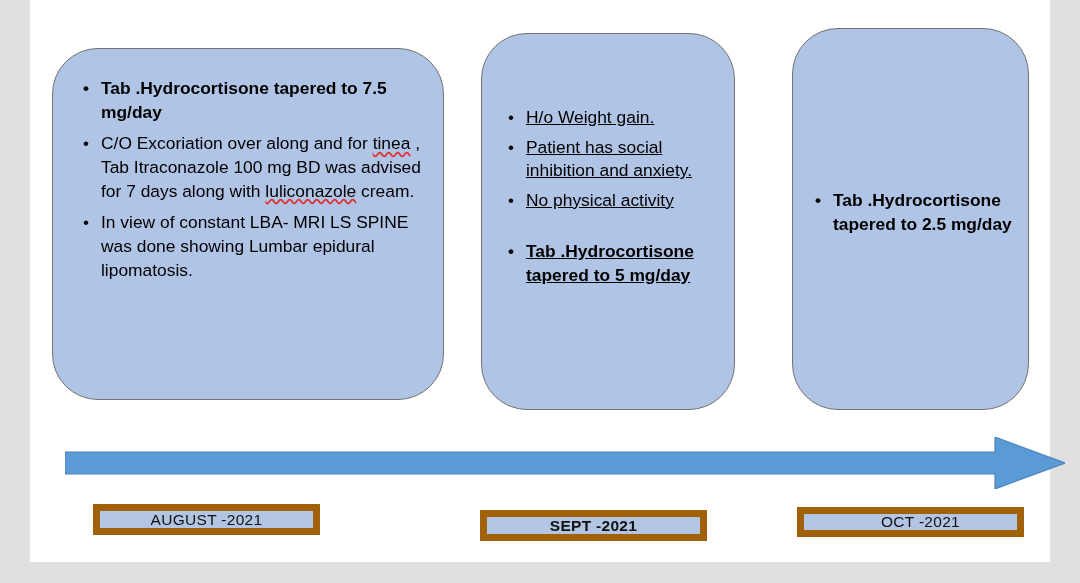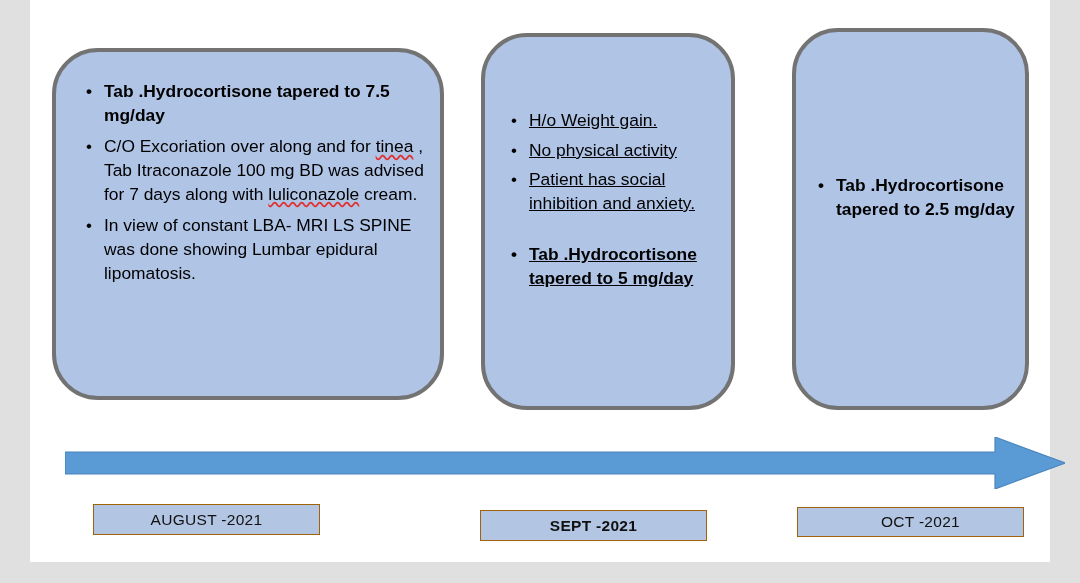--- a/index.html
+++ b/index.html
@@ -20,21 +20,21 @@
     top: 0px;
     width: 1020px;
     height: 562px;
     background: #ffffff;
   }
 
   
   .round-box {
     position: absolute;
     background: #b0c4e6;
-    border: 4px solid #737373;
+    border: 1px solid #737373;
     border-radius: 46px;
     box-sizing: border-box;
   }
   #box-1 { left: 22px;  top: 48px; width: 392px; height: 352px; }
   #box-2 { left: 451px; top: 33px; width: 254px; height: 377px; }
   #box-3 { left: 762px; top: 28px; width: 237px; height: 382px; }
 
   .bullet-list {
     list-style: none;
     margin: 0;
@@ -63,21 +63,21 @@
   .bullet-list li.spacer-before {
     margin-top: 1.55em;
   }
 
   #box-1 .bullet-list { left: 28px; top: 28px; width: 348px; }
   #box-1 .bullet-list li { margin-bottom: 0.42em; }
 
   #box-2 .bullet-list { left: 24px; top: 72px; width: 216px; text-decoration: underline; }
   #box-2 .bullet-list li { margin-bottom: 0.33em; }
 
-  #box-3 .bullet-list { left: 20px; top: 142px; width: 210px; }
+  #box-3 .bullet-list { left: 20px; top: 160px; width: 210px; }
 
   
   .misspell {
     text-decoration: underline wavy #e03030;
     text-decoration-skip-ink: none;
     text-underline-offset: 2px;
   }
 
   
   #timeline-arrow {
@@ -85,21 +85,21 @@
     left: 35px;
     top: 437px;
     width: 1000px;
     height: 52px;
   }
 
   
   .date-chip {
     position: absolute;
     background: #b2c5e3;
-    border: 1px solid #a16207;
+    border: 7px solid #a16207;
     box-sizing: border-box;
     color: #111111;
     font-size: 15.5px;
     text-align: center;
     display: flex;
     align-items: center;
     justify-content: center;
     letter-spacing: 0.3px;
   }
   #chip-aug  { left: 63px;  top: 504px; width: 227px; height: 31px; }
@@ -124,24 +124,24 @@
       </li>
     </ul>
   </div>
 
   <div class="round-box" id="box-2">
     <ul class="bullet-list">
       <li>
         <span>H/o Weight gain.</span>
       </li>
       <li>
-        <span>No physical activity</span>
+        <span>Patient has social inhibition and anxiety.</span>
       </li>
       <li>
-        <span>Patient has social inhibition and anxiety.</span>
+        <span>No physical activity</span>
       </li>
       <li class="bold spacer-before">
         <span>Tab .Hydrocortisone tapered to 5 mg/day</span>
       </li>
     </ul>
   </div>
 
   <div class="round-box" id="box-3">
     <ul class="bullet-list">
       <li class="bold">

